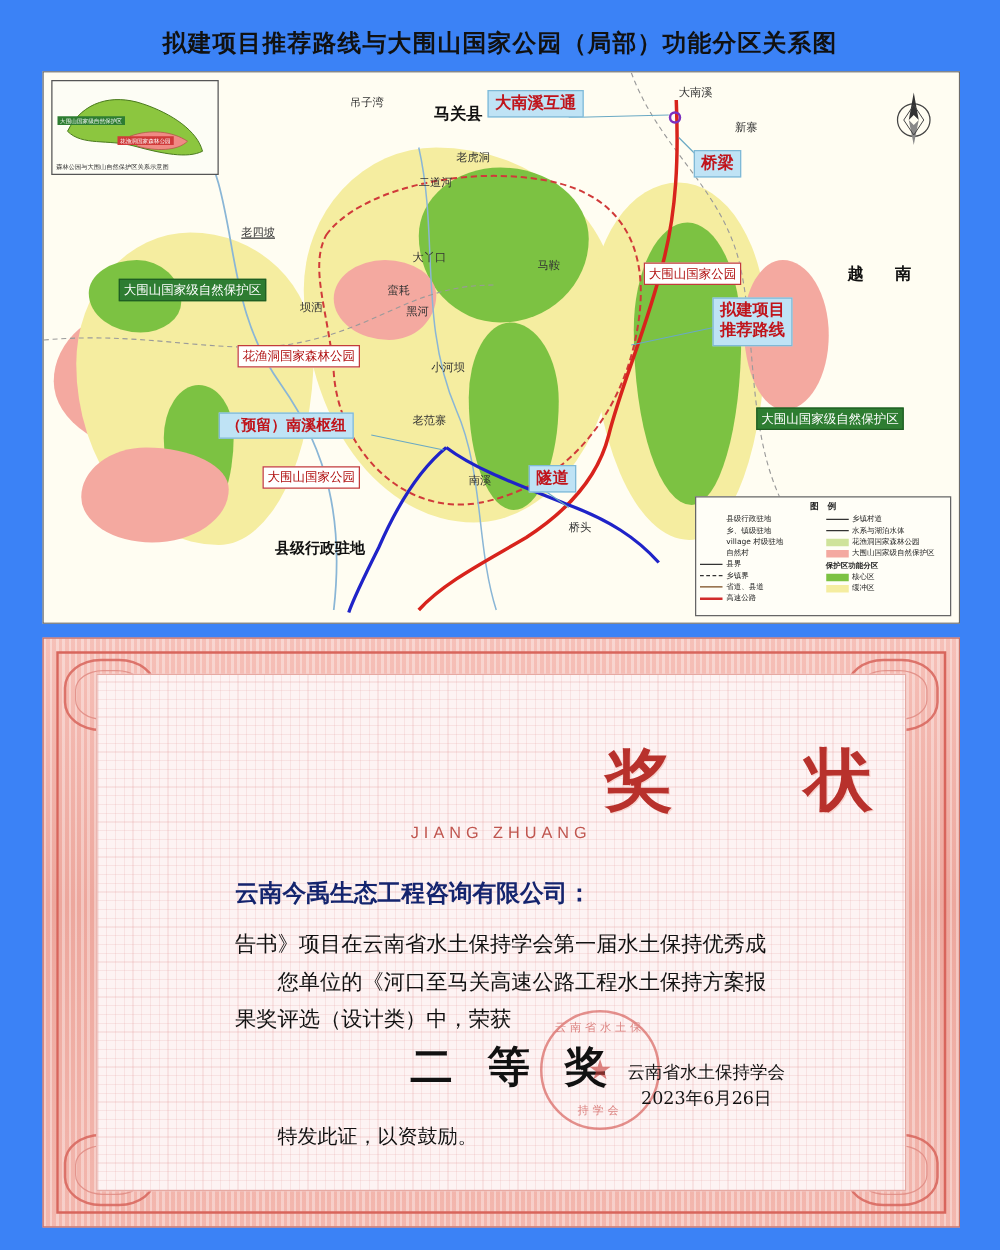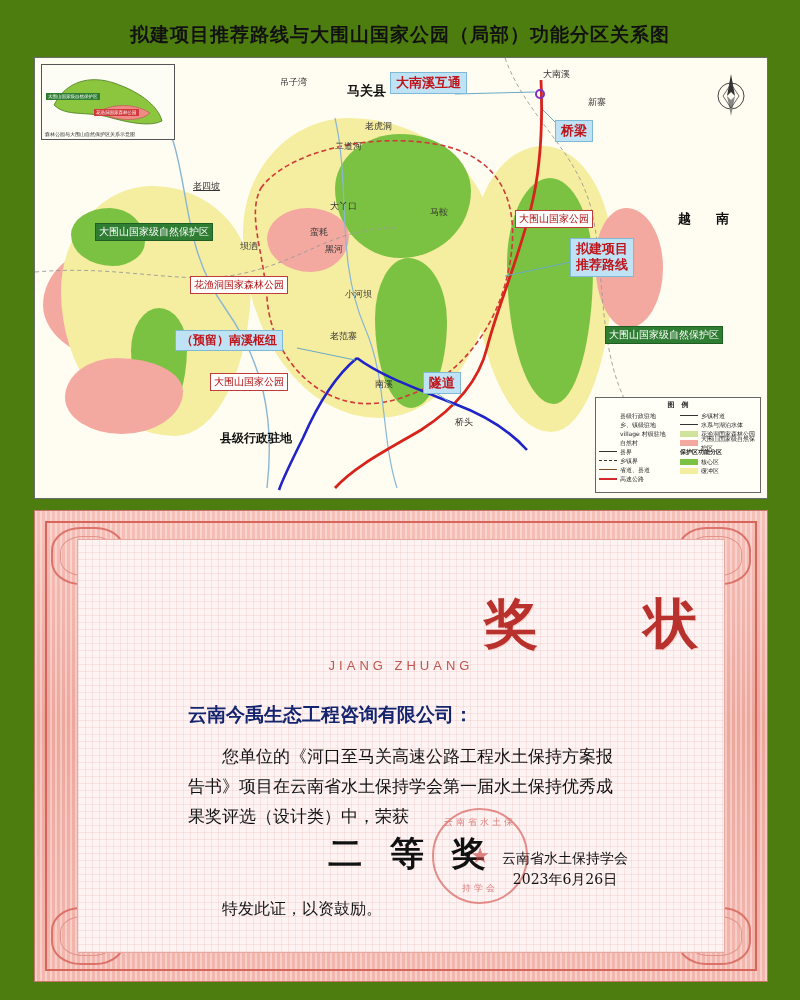--- a/index.html
+++ b/index.html
@@ -11,21 +11,21 @@
     width: 800px;
     height: 1000px;
     font-family: "Liberation Sans", sans-serif;
     overflow: hidden;
     position: relative;
   }
   .page {
     width: 800px;
     height: 1000px;
     position: relative;
-    background: #4d7c0f;
+    background: #3b82f6;
   }
 
   
   .fig-title {
     width: 100%;
     text-align: center;
     font-size: 19px;
     font-weight: bold;
     color: #111;
     padding-top: 22px;
@@ -141,21 +141,21 @@
     top: 12px;
     width: 44px;
     height: 46px;
   }
 
   
   .legend {
     position: absolute;
     right: 6px;
     bottom: 5px;
-    width: 166px;
+    width: 205px;
     height: 96px;
     border: 1px solid #666;
     background: #fffef7;
     font-size: 6px;
     color: #222;
     padding: 2px 3px;
     box-sizing: border-box;
     font-family: "DejaVu Sans", "Liberation Sans", sans-serif;
   }
   .legend-title {
@@ -536,22 +536,22 @@
     <div class="corner tr"></div>
     <div class="corner bl"></div>
     <div class="corner br"></div>
 
     <div class="cert-inner">
       <div class="cert-title">奖　状</div>
       <div class="cert-subtitle">JIANG ZHUANG</div>
 
       <div class="cert-body">
         <div class="cert-recipient">云南今禹生态工程咨询有限公司：</div>
+        <div class="cert-text" style="text-indent:0;">告书》项目在云南省水土保持学会第一届水土保持优秀成</div>
         <div class="cert-text">您单位的《河口至马关高速公路工程水土保持方案报</div>
-        <div class="cert-text" style="text-indent:0;">告书》项目在云南省水土保持学会第一届水土保持优秀成</div>
         <div class="cert-text" style="text-indent:0;">果奖评选（设计类）中，荣获</div>
         <div class="cert-award">二 等 奖</div>
         <div class="cert-note">特发此证，以资鼓励。</div>
       </div>
 
       <div class="cert-seal">
         <div class="ring-text">云南省水土保</div>
         <div class="star">★</div>
         <div class="ring-text bottom">持学会</div>
       </div>

